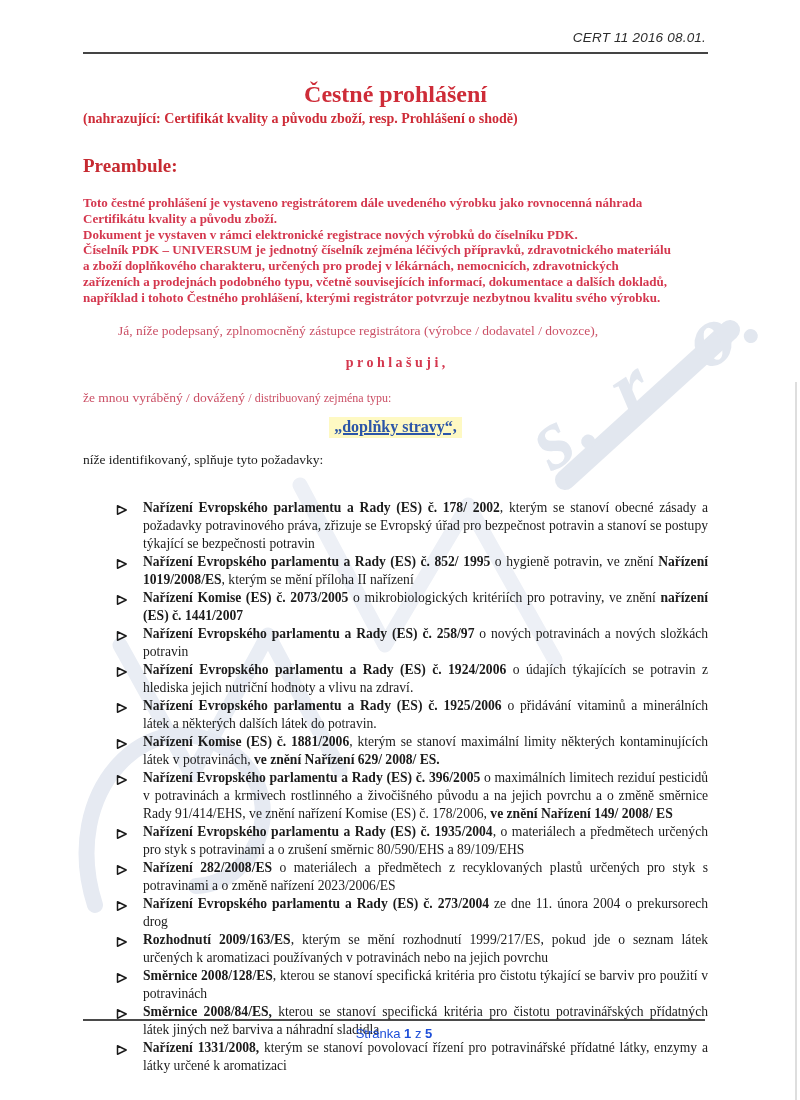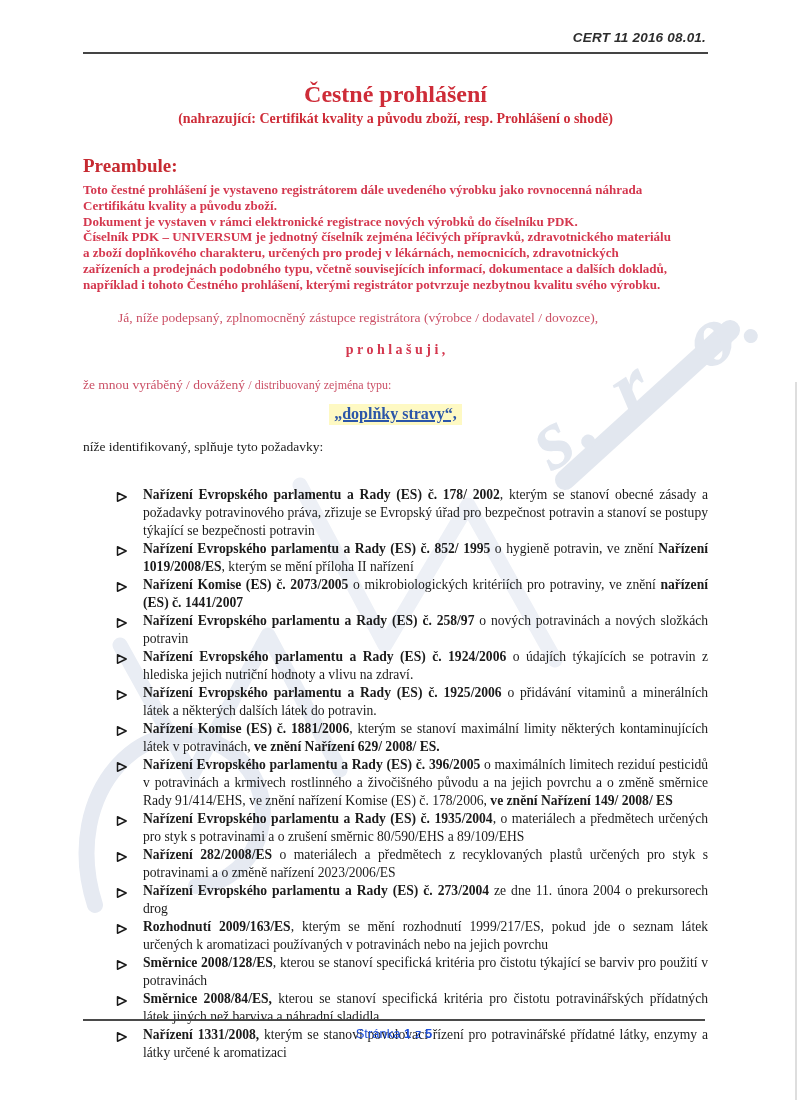--- a/index.html
+++ b/index.html
@@ -7,27 +7,27 @@
     width:800px;height:1100px;background:#ffffff;position:relative;overflow:hidden;
     font-family:"Liberation Serif","DejaVu Serif",serif;
     -webkit-font-smoothing:antialiased;
   }
   .watermark{position:absolute;left:0;top:0;z-index:0;}
   .scan-line{position:absolute;left:795px;top:382px;width:2px;height:718px;background:#dedede;z-index:0;}
   .content{position:absolute;left:83px;top:0;width:625px;z-index:1;}
   .header-ref{
     text-align:right;margin-top:30px;padding-right:2px;
     font-family:"Liberation Sans","DejaVu Sans",sans-serif;
-    font-style:italic;font-weight:700;font-size:13.5px;color:#2d2d2d;letter-spacing:.2px;
+    font-style:italic;font-weight:400;font-size:13.5px;color:#2d2d2d;letter-spacing:.2px;
   }
   .header-rule{border-top:2px solid #444;margin-top:7px;}
   .doc-title{text-align:center;margin-top:27px;font-weight:bold;font-size:24px;color:#ce2c38;}
-  .doc-subtitle{text-align:center;margin-top:3px;font-weight:bold;font-size:14px;color:#ce2c38;}
+  .doc-subtitle{text-align:left;margin-top:3px;font-weight:bold;font-size:14px;color:#ce2c38;}
   .preambule-heading{margin-top:28px;font-weight:bold;font-size:19px;color:#c62a31;}
-  .preamble{margin-top:5px;font-weight:bold;font-size:13px;line-height:15.8px;color:#d4374e;}
+  .preamble{margin-top:18px;font-weight:bold;font-size:13px;line-height:15.8px;color:#d4374e;}
   .ja-line{margin-top:17px;font-size:13.5px;color:#cb5066;text-indent:35px;}
   .prohlasuji{margin-top:16px;text-align:center;font-weight:bold;font-size:14px;color:#d4374e;}
   .ze-mnou{margin-top:19px;font-size:13.5px;color:#cb5066;}
   .ze-mnou .small{font-size:12px;}
   .highlight-row{margin-top:11px;text-align:center;}
   .highlight{
     display:inline-block;background:#fef9c3;color:#2b55a8;
     font-weight:bold;font-size:16px;
     text-decoration:underline;text-decoration-thickness:1.5px;
     padding:1px 5px 2px 5px;

